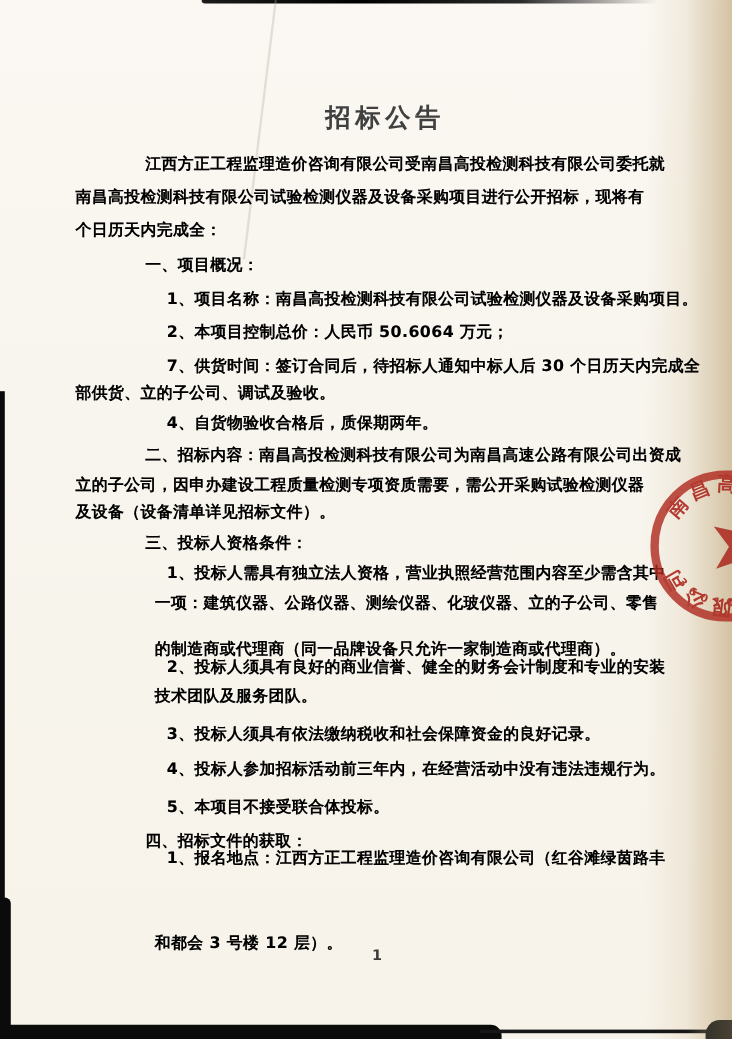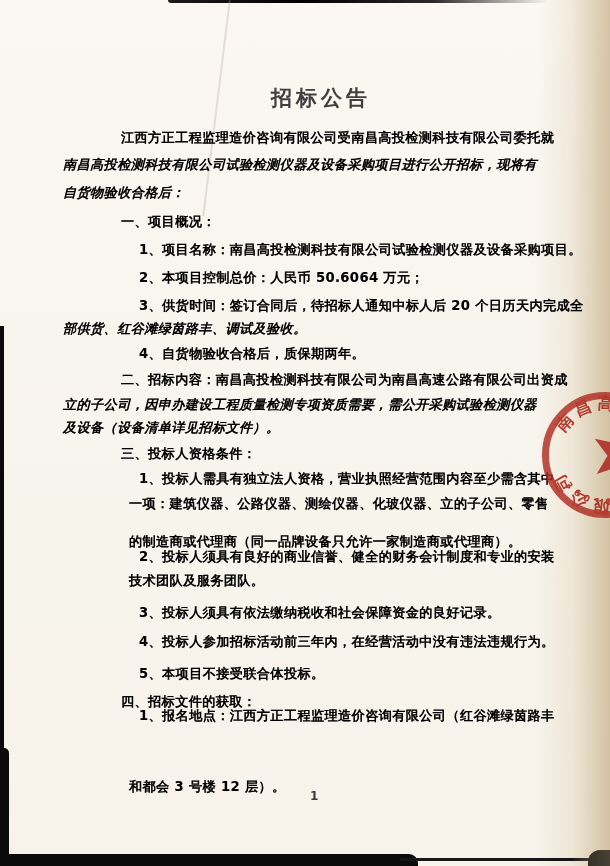--- a/index.html
+++ b/index.html
@@ -26,21 +26,21 @@
     background:linear-gradient(90deg,rgba(205,188,156,0) 0%,rgba(203,185,150,0.25) 45%,rgba(197,177,140,0.35) 100%);}
   .title{
     position:absolute;left:0;right:0;top:84px;text-align:center;padding-left:32px;
     font-size:21px;font-weight:bold;letter-spacing:4px;color:#404040;
   }
   .ln{
     position:absolute;white-space:nowrap;
     font-size:13.2px;font-weight:600;letter-spacing:0.35px;line-height:17px;
     color:#000000;text-shadow:0 0 0.5px rgba(40,40,40,0.35);
   }
-  .i0{left:63px;font-style:italic;}  
+  .i0{left:63px;}  
   .ia{left:121px;} 
   .ib{left:139px;} 
   .ic{left:129px;} 
   .pageno{
     position:absolute;left:310px;top:789px;font-size:12px;color:#3a3a3a;
     font-weight:600;letter-spacing:0;
   }
   #seal{position:absolute;left:520px;top:350px;width:170px;height:220px;}
   #seal svg{overflow:visible;}
 </style>
@@ -53,26 +53,26 @@
 <div class="scan-edge" id="edge-bottom-main"></div>
 <div class="scan-edge" id="edge-bottom-thin"></div>
 <div class="scan-edge" id="edge-bottom-right"></div>
 <div id="crease"></div>
 <div id="right-curl"></div>
 
 <div class="title">招标公告</div>
 
 <div class="ln ia" style="top:129px">江西方正工程监理造价咨询有限公司受南昌高投检测科技有限公司委托就</div>
 <div class="ln i0" style="top:156px">南昌高投检测科技有限公司试验检测仪器及设备采购项目进行公开招标，现将有</div>
-<div class="ln i0" style="top:184px">自货物验收合格后：</div>
+<div class="ln i0" style="top:184px">个日历天内完成全：</div>
 <div class="ln ia" style="top:213px">一、项目概况：</div>
 <div class="ln ib" style="top:241px">1、项目名称：南昌高投检测科技有限公司试验检测仪器及设备采购项目。</div>
 <div class="ln ib" style="top:269px">2、本项目控制总价：人民币 50.6064 万元；</div>
-<div class="ln ib" style="top:297px">3、供货时间：签订合同后，待招标人通知中标人后 20 个日历天内完成全</div>
-<div class="ln i0" style="top:320px">部供货、红谷滩绿茵路丰、调试及验收。</div>
+<div class="ln ib" style="top:297px">7、供货时间：签订合同后，待招标人通知中标人后 30 个日历天内完成全</div>
+<div class="ln i0" style="top:320px">部供货、立的子公司、调试及验收。</div>
 <div class="ln ib" style="top:345px">4、自货物验收合格后，质保期两年。</div>
 <div class="ln ia" style="top:371px">二、招标内容：南昌高投检测科技有限公司为南昌高速公路有限公司出资成</div>
 <div class="ln i0" style="top:396px">立的子公司，因申办建设工程质量检测专项资质需要，需公开采购试验检测仪器</div>
 <div class="ln i0" style="top:419px">及设备（设备清单详见招标文件）。</div>
 <div class="ln ia" style="top:445px">三、投标人资格条件：</div>
 <div class="ln ib" style="top:470px">1、投标人需具有独立法人资格，营业执照经营范围内容至少需含其中</div>
 <div class="ln ic" style="top:495px">一项：建筑仪器、公路仪器、测绘仪器、化玻仪器、立的子公司、零售</div>
 <div class="ln ic" style="top:533px">的制造商或代理商（同一品牌设备只允许一家制造商或代理商）。</div>
 <div class="ln ib" style="top:548px">2、投标人须具有良好的商业信誉、健全的财务会计制度和专业的安装</div>
 <div class="ln ic" style="top:572px">技术团队及服务团队。</div>

